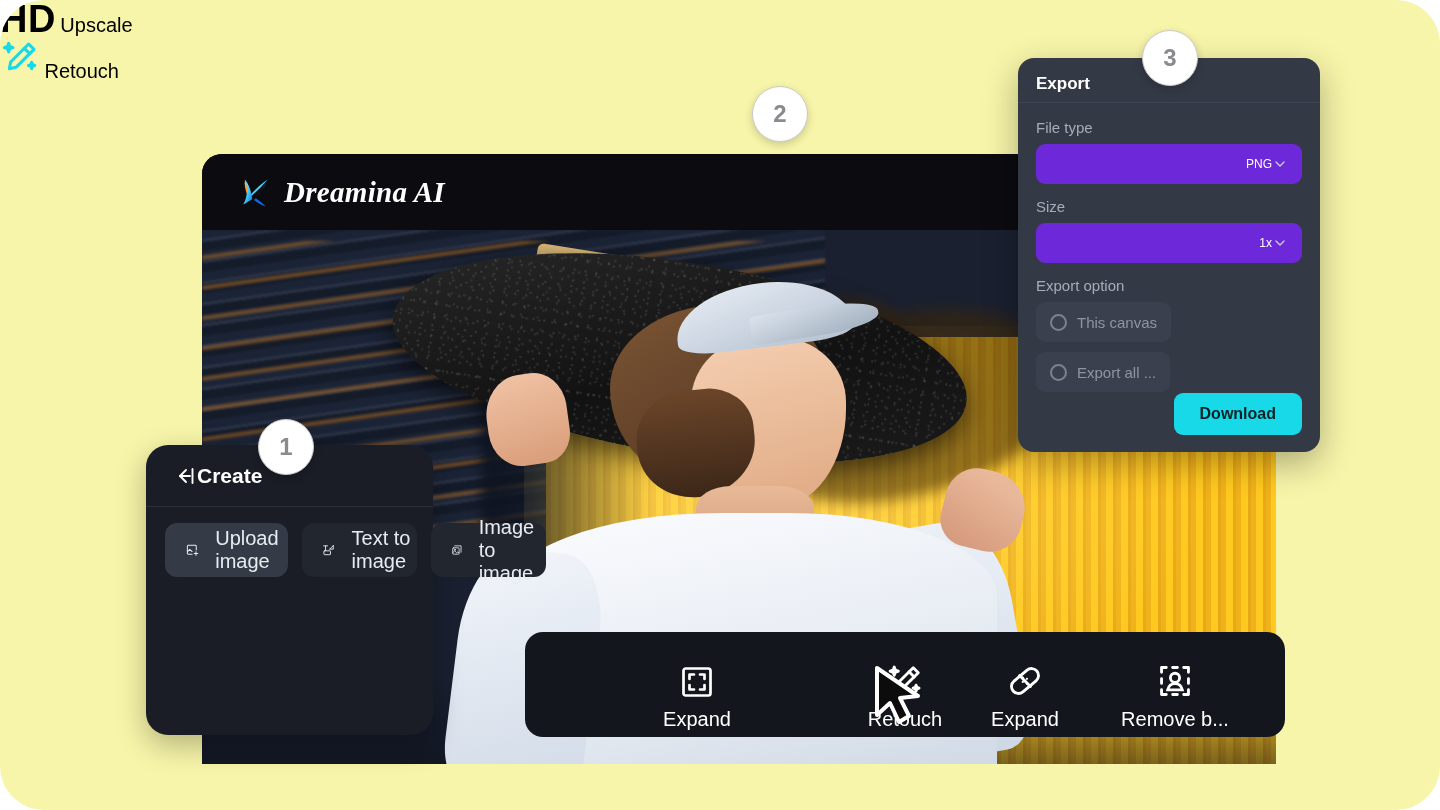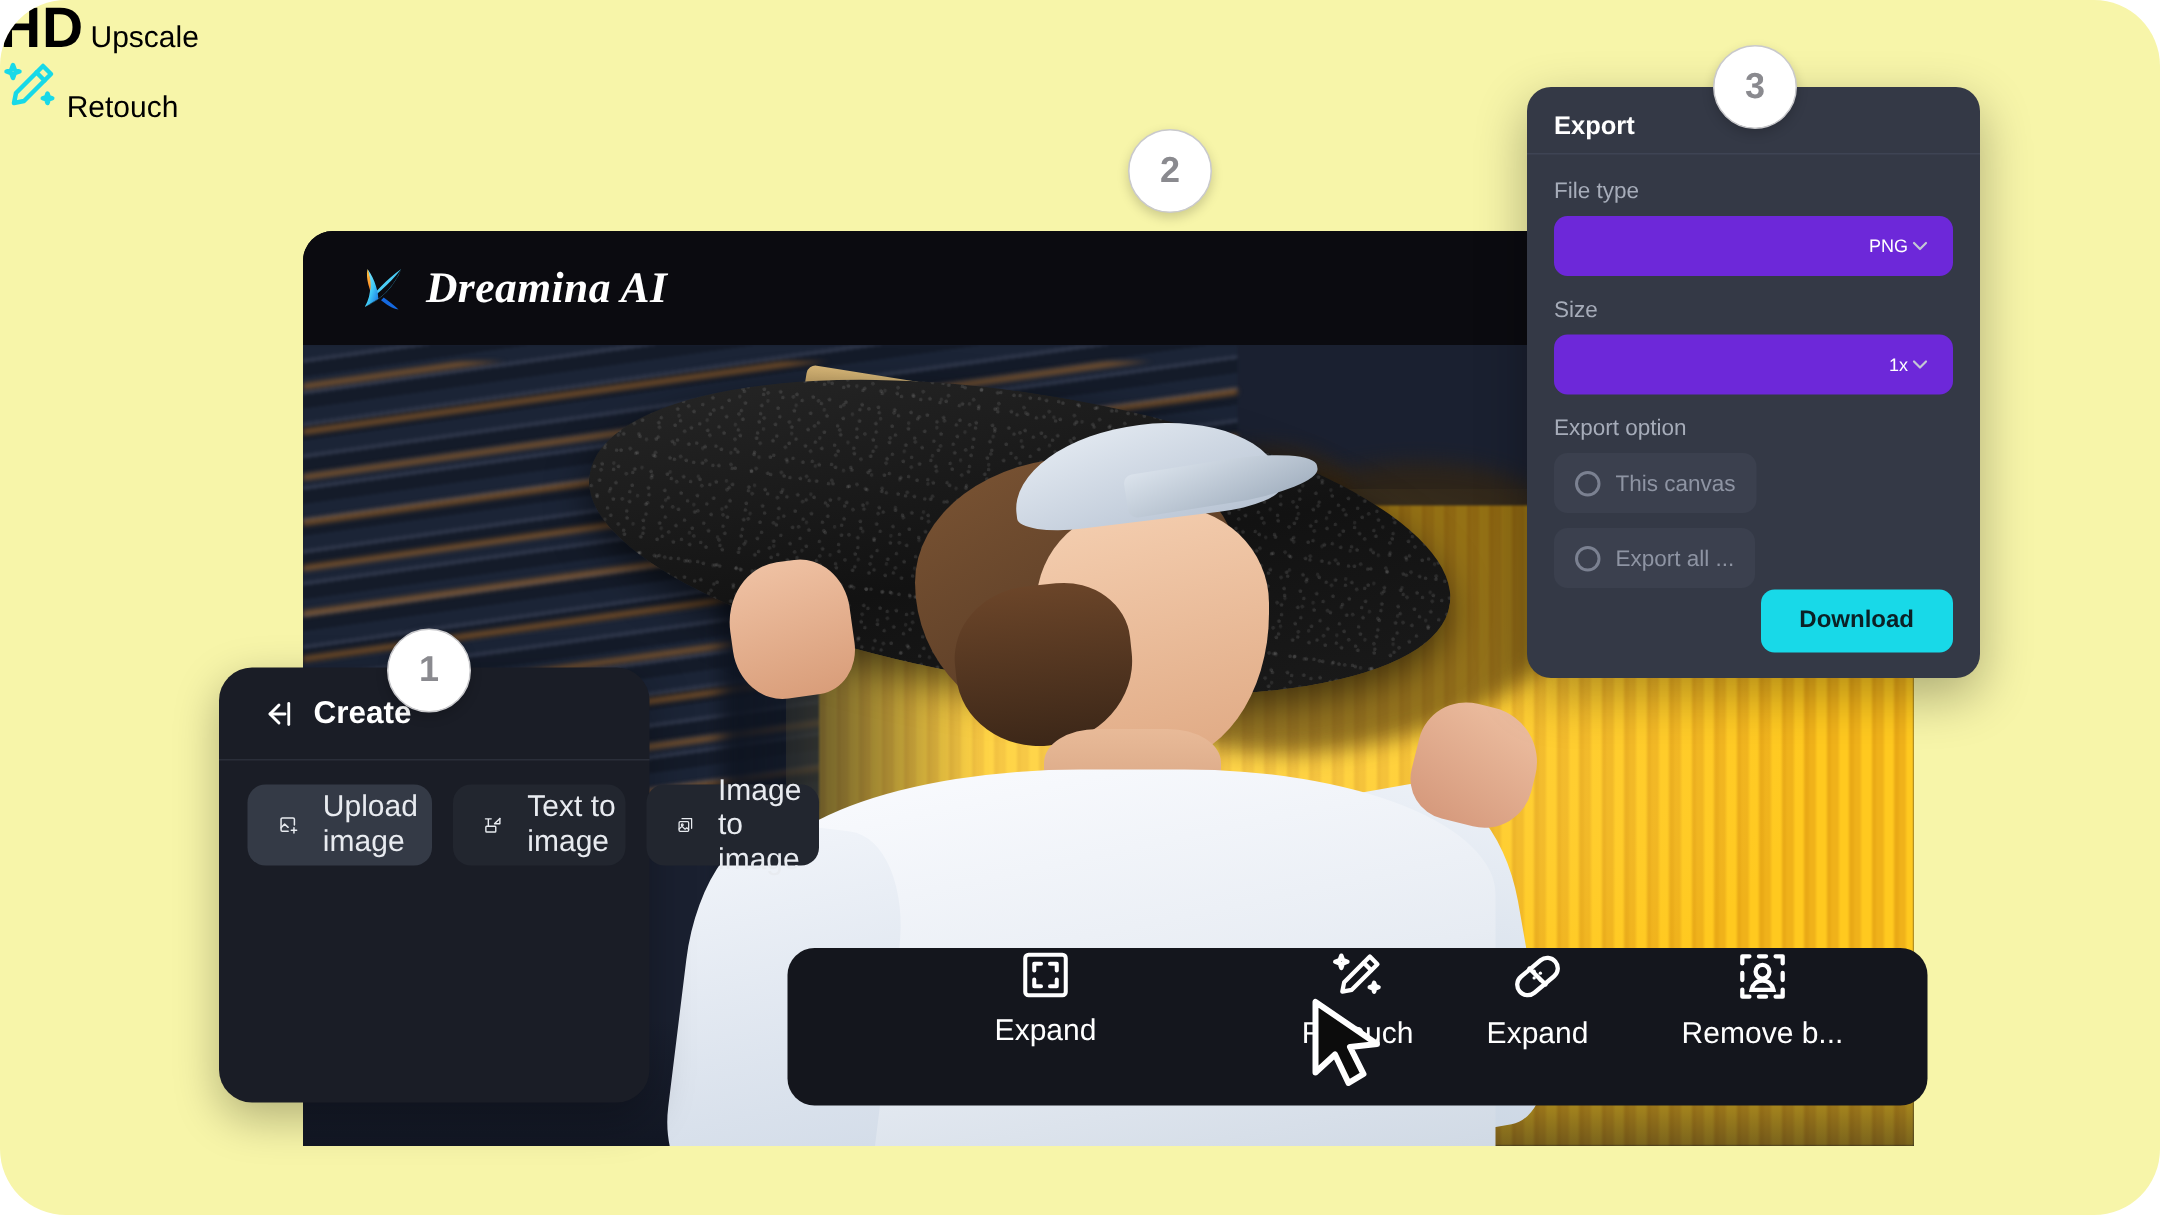--- a/index.html
+++ b/index.html
@@ -251,21 +251,21 @@
     align-items: flex-start;
     padding-left: 120px;
   }
 
   .tool {
     width: 104px;
     height: 99px;
     display: flex;
     flex-direction: column;
     align-items: center;
-    justify-content: flex-start;
+    justify-content: flex-end;
     gap: 8px;
     color: #ffffff;
   }
   .tool .tool-label { font-size: 20px; white-space: nowrap; }
   .tool svg { display: block; }
   #tile-upscale { left: 541px; top: 613px; }
   #tile-retouch { left: 776px; top: 613px; }
 
   .tile-hd {
     font-size: 38px; font-weight: bold; letter-spacing: .5px; line-height: 1;
@@ -291,21 +291,20 @@
     background: #1a1d26;
     border-radius: 22px;
     z-index: 16;
     padding: 0;
     box-shadow: 0 10px 30px rgba(0,0,0,.28);
   }
   #create-header {
     height: 62px;
     display: flex;
     align-items: center;
-    gap: 12px;
     padding-left: 27px;
     border-bottom: 1px solid #2a2e39;
   }
   #create-header .ctitle {
     color: #ffffff; font-size: 21px; font-weight: bold;
   }
   .create-list { padding: 16px 19px 0 19px; display: flex; flex-direction: row; gap: 14px; }
   .create-item {
     height: 54px;
     border-radius: 12px;

